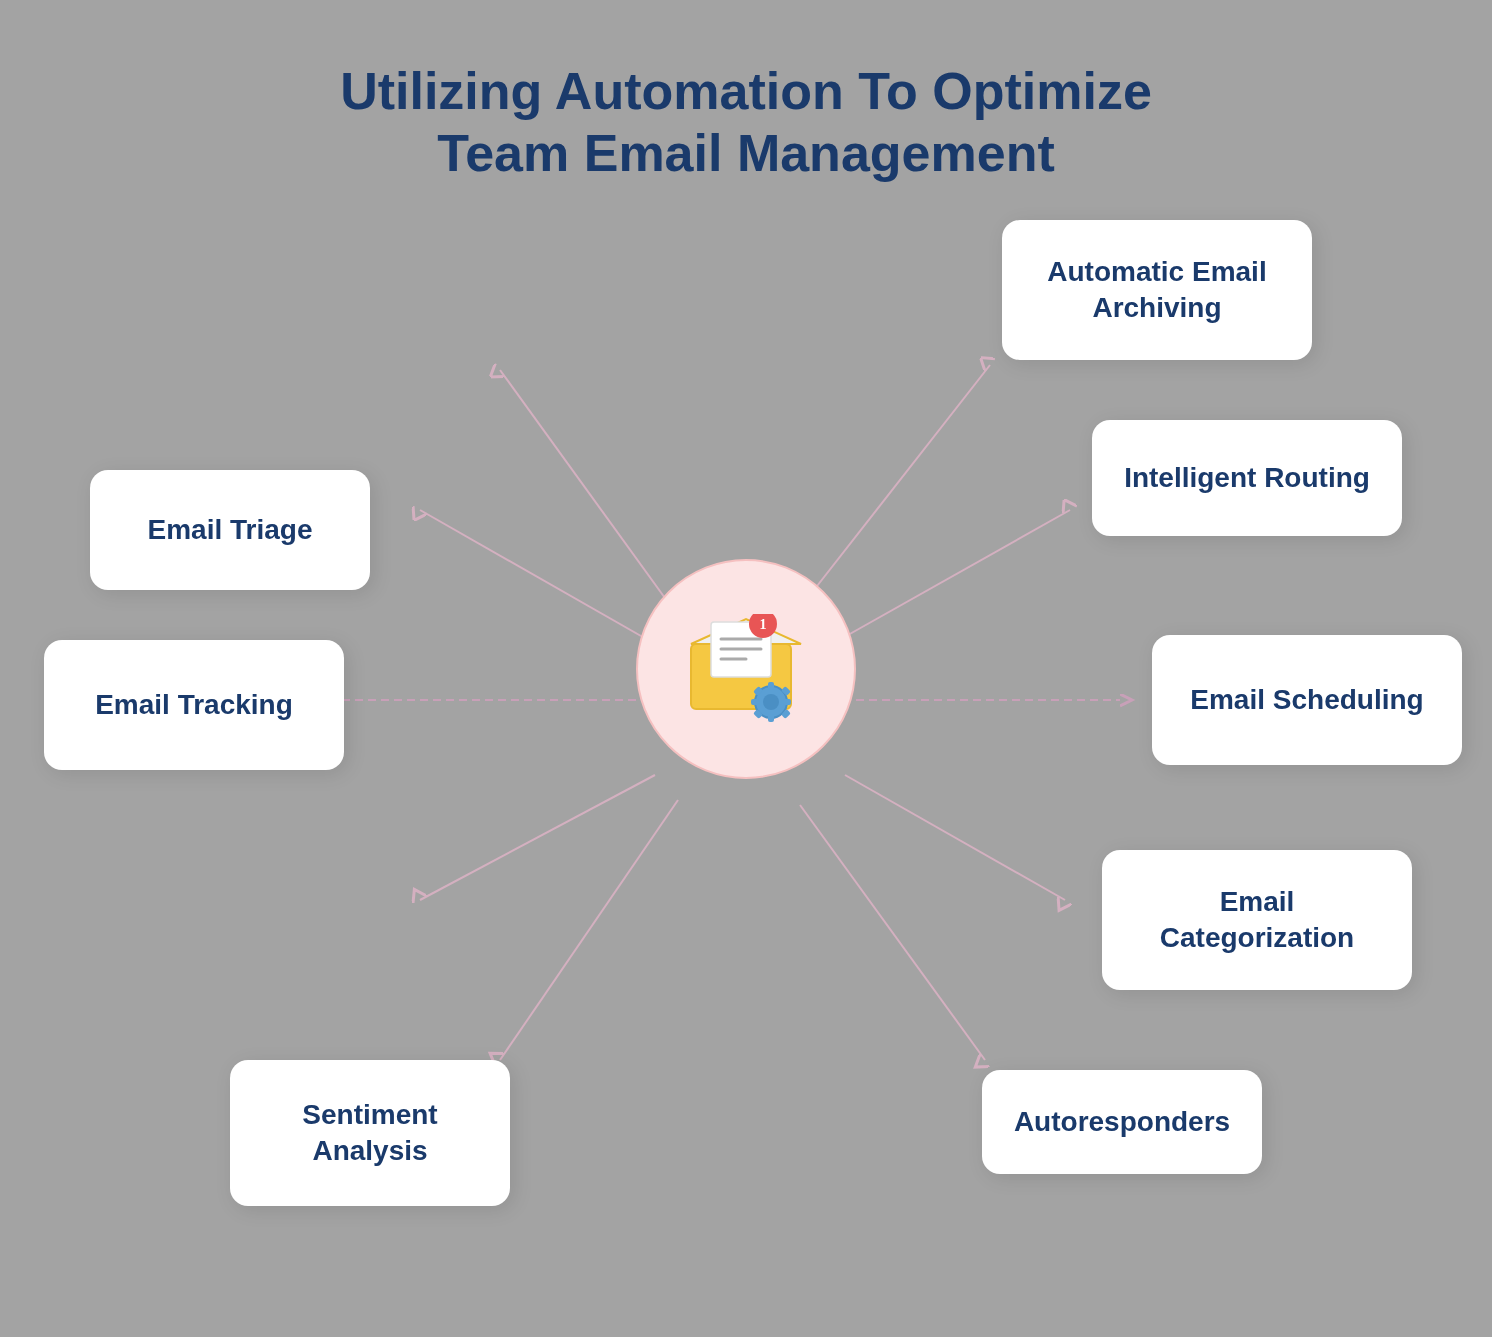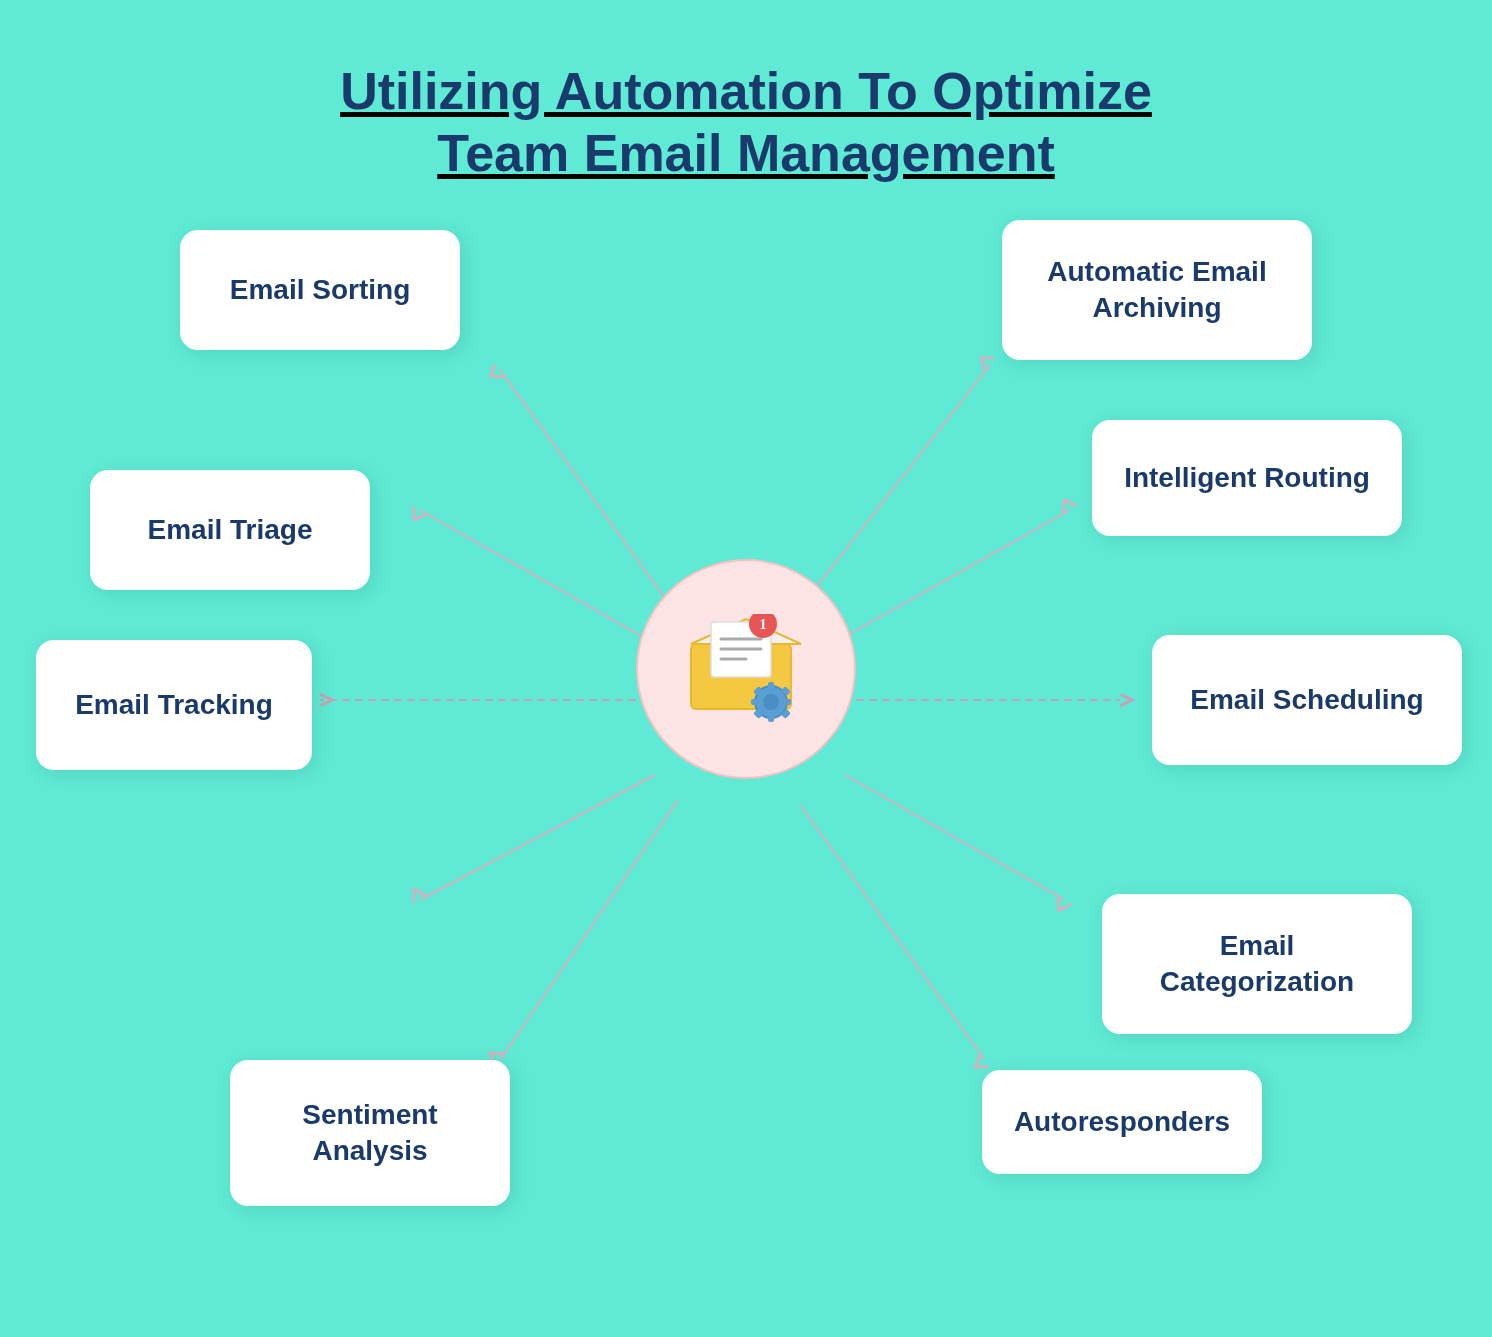--- a/index.html
+++ b/index.html
@@ -12,22 +12,21 @@
       overflow: hidden;
       display: flex;
       align-items: center;
       justify-content: center;
     }
 
     .container {
       width: 1492px;
       height: 1337px;
       position: relative;
-      background: #5eead4;
-      text-decoration: underline;
+      background: #a3a3a3;
     }
 
     .title {
       text-align: center;
       padding-top: 60px;
       color: #1a3a6b;
       font-size: 52px;
       font-weight: 800;
       line-height: 1.2;
       font-family: 'Arial', sans-serif;
@@ -107,23 +106,23 @@
     
     .card-intelligent-routing {
       width: 310px;
       height: 116px;
       right: 90px;
       top: 420px;
     }
 
     
     .card-email-tracking {
-      width: 276px;
+      width: 300px;
       height: 130px;
-      left: 36px;
+      left: 44px;
       top: 640px;
     }
 
     
     .card-email-scheduling {
       width: 310px;
       height: 130px;
       right: 30px;
       top: 635px;
     }
@@ -135,21 +134,20 @@
       left: 80px;
       top: 860px;
     }
 
     
     .card-email-categorization {
       width: 310px;
       height: 140px;
       right: 80px;
       top: 850px;
-      margin-top: 44px;
     }
 
     
     .card-sentiment-analysis {
       width: 280px;
       height: 146px;
       left: 230px;
       top: 1060px;
     }
 
@@ -238,23 +236,20 @@
       <rect x="87" y="100" width="6" height="8" rx="2" fill="#5a9fd4"></rect>
       <rect x="70" y="85" width="8" height="6" rx="2" fill="#5a9fd4"></rect>
       <rect x="102" y="85" width="8" height="6" rx="2" fill="#5a9fd4"></rect>
       <rect x="74" y="73" width="6" height="8" rx="2" fill="#5a9fd4" transform="rotate(45 77 77)"></rect>
       <rect x="102" y="73" width="6" height="8" rx="2" fill="#5a9fd4" transform="rotate(-45 105 77)"></rect>
       <rect x="74" y="96" width="6" height="8" rx="2" fill="#5a9fd4" transform="rotate(-45 77 100)"></rect>
       <rect x="102" y="96" width="6" height="8" rx="2" fill="#5a9fd4" transform="rotate(45 105 100)"></rect>
     </svg>
   </div>
 
-  <div class="card card-email-sorting">
-    <span>Email Sorting</span>
-  </div>
 
   <div class="card card-auto-archive">
     <span>Automatic Email Archiving</span>
   </div>
 
   <div class="card card-email-triage">
     <span>Email Triage</span>
   </div>
 
   <div class="card card-intelligent-routing">

